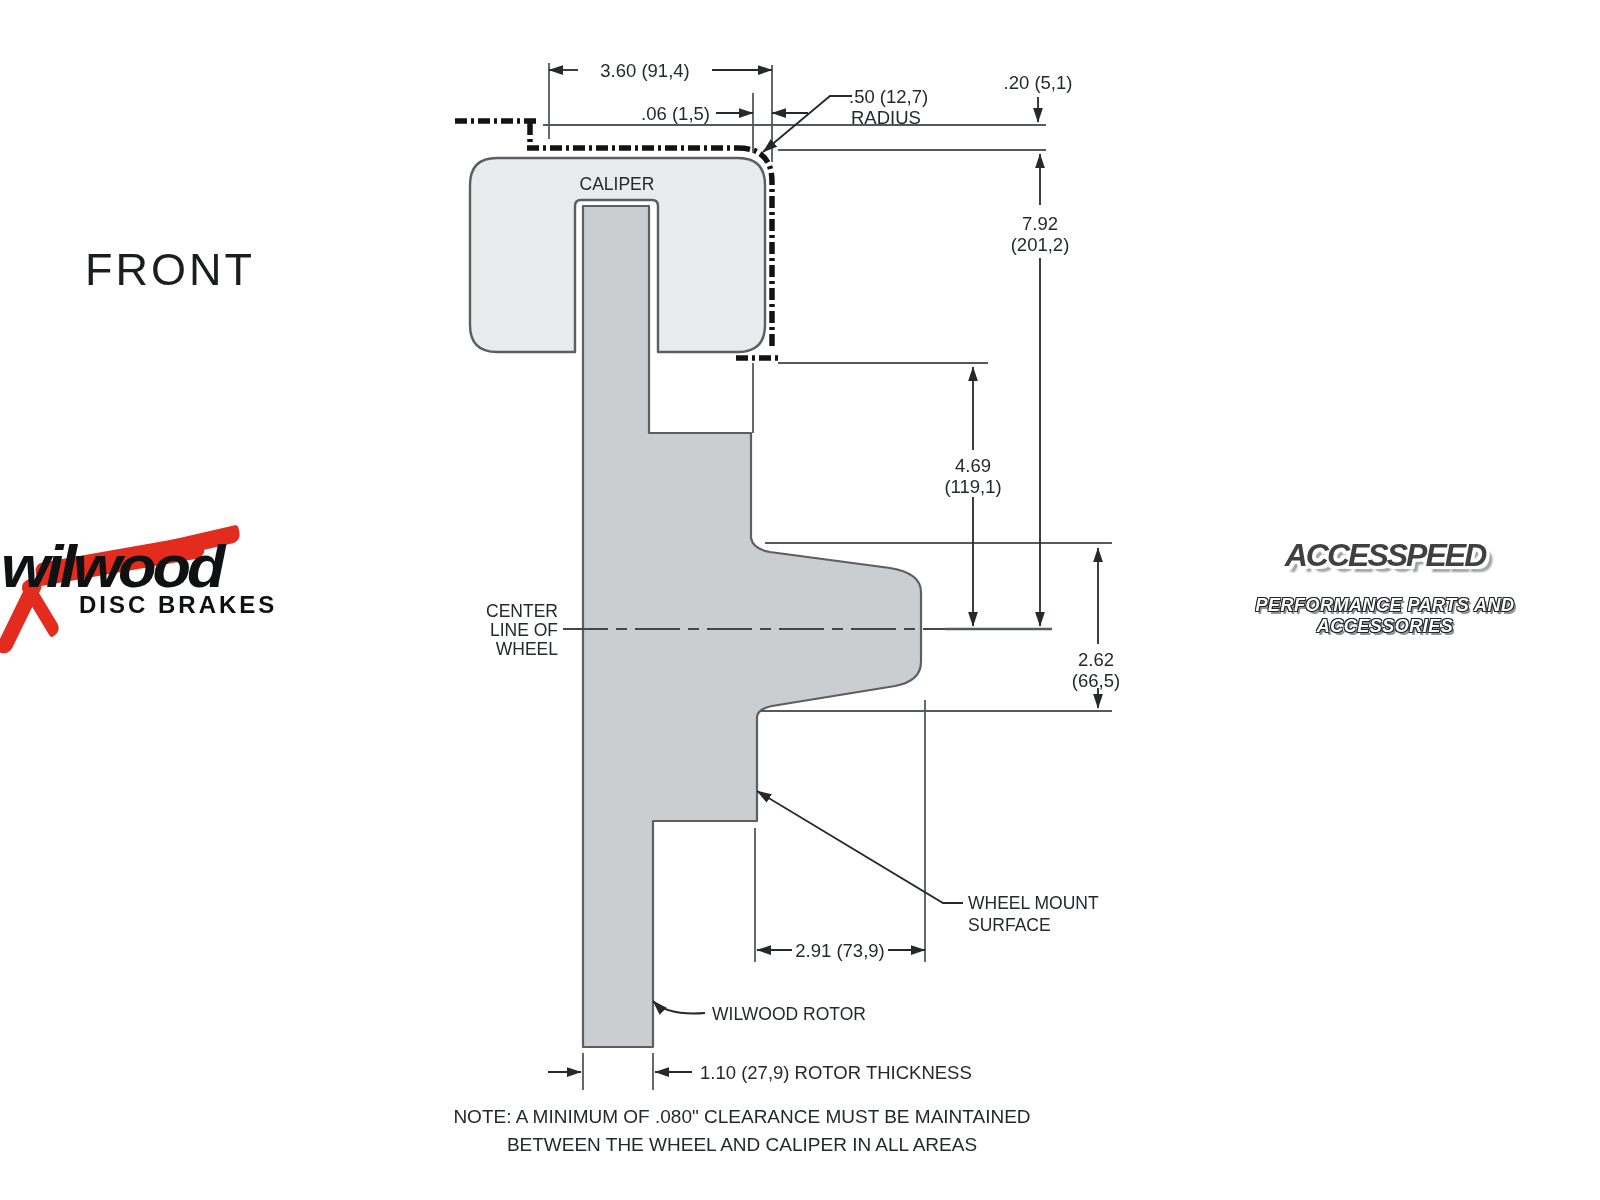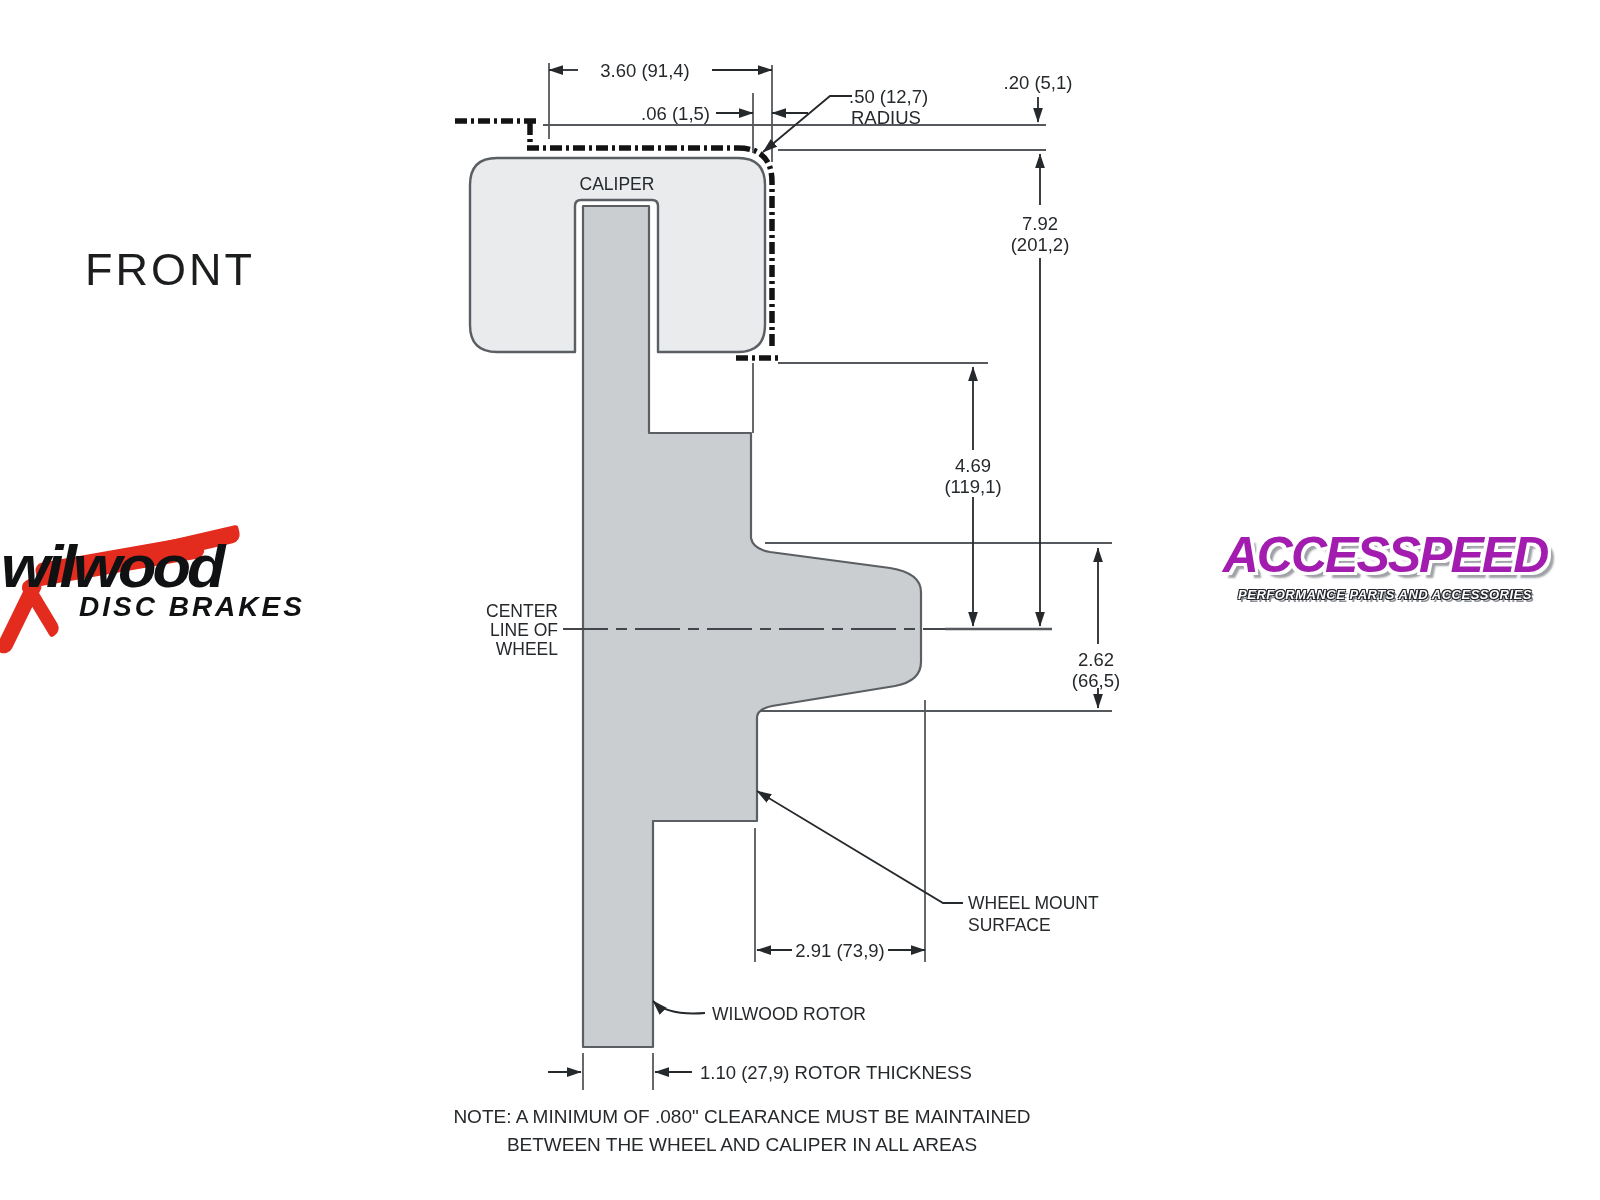--- a/index.html
+++ b/index.html
@@ -27,29 +27,29 @@
 
   
   .wilwood{position:absolute;left:1px;top:533px;width:310px;height:130px;}
   .wilwood .brush{position:absolute;background:var(--red);border-radius:8px 3px 9px 3px;}
   .wb1{left:34px;top:16px;width:170px;height:23px;transform:rotate(-10deg);}
   .wb2{left:128px;top:4px;width:112px;height:17px;transform:rotate(-13deg);}
   .wb3{left:10px;top:46px;width:15px;height:78px;transform:rotate(26deg);}
   .wb4{left:33px;top:44px;width:13px;height:62px;transform:rotate(-31deg);}
   .wname{position:relative;font-style:italic;font-weight:bold;font-size:63px;line-height:66px;
          letter-spacing:-4px;color:var(--ink);transform:scaleY(.95);}
-  .wtag{position:relative;margin-top:-8px;padding-left:78px;font-style:italic;font-weight:bold;
-        font-size:28px;letter-spacing:3px;color:var(--ink);}
+  .wtag{position:relative;margin-top:-8px;padding-left:78px;font-weight:bold;
+        font-size:24px;letter-spacing:3px;color:var(--ink);}
 
   
   .accesspeed{position:absolute;left:1185px;top:527px;width:400px;text-align:center;}
-  .aname{font-style:italic;font-weight:bold;font-size:50px;line-height:56px;letter-spacing:-2px;color:#a21caf;
+  .aname{font-style:italic;font-weight:bold;font-size:32px;line-height:56px;letter-spacing:-2px;color:#404040;
     text-shadow:-3px -3px 0 #fff,3px -3px 0 #fff,-3px 3px 0 #fff,3px 3px 0 #fff,
                 -3px 0 0 #fff,3px 0 0 #fff,0 -3px 0 #fff,0 3px 0 #fff,6px 6px 2px rgba(125,130,136,.75);}
-  .atag{margin-top:4px;font-style:italic;font-weight:bold;font-size:13px;letter-spacing:.5px;color:#ffffff;
+  .atag{margin-top:12px;font-style:italic;font-weight:bold;font-size:18px;letter-spacing:.5px;color:#ffffff;
     text-shadow:-1px -1px 0 #212428,1px -1px 0 #212428,-1px 1px 0 #212428,1px 1px 0 #212428,2.5px 2.5px 0 #8d9298;}
 </style>
 </head>
 <body>
 
 <div class="stage">
 
   <svg width="1600" height="1200" viewBox="0 0 1600 1200">
     <defs>
       <marker id="arr" viewBox="0 0 12 8" refX="11.5" refY="4" markerWidth="15" markerHeight="10" orient="auto" markerUnits="userSpaceOnUse">

